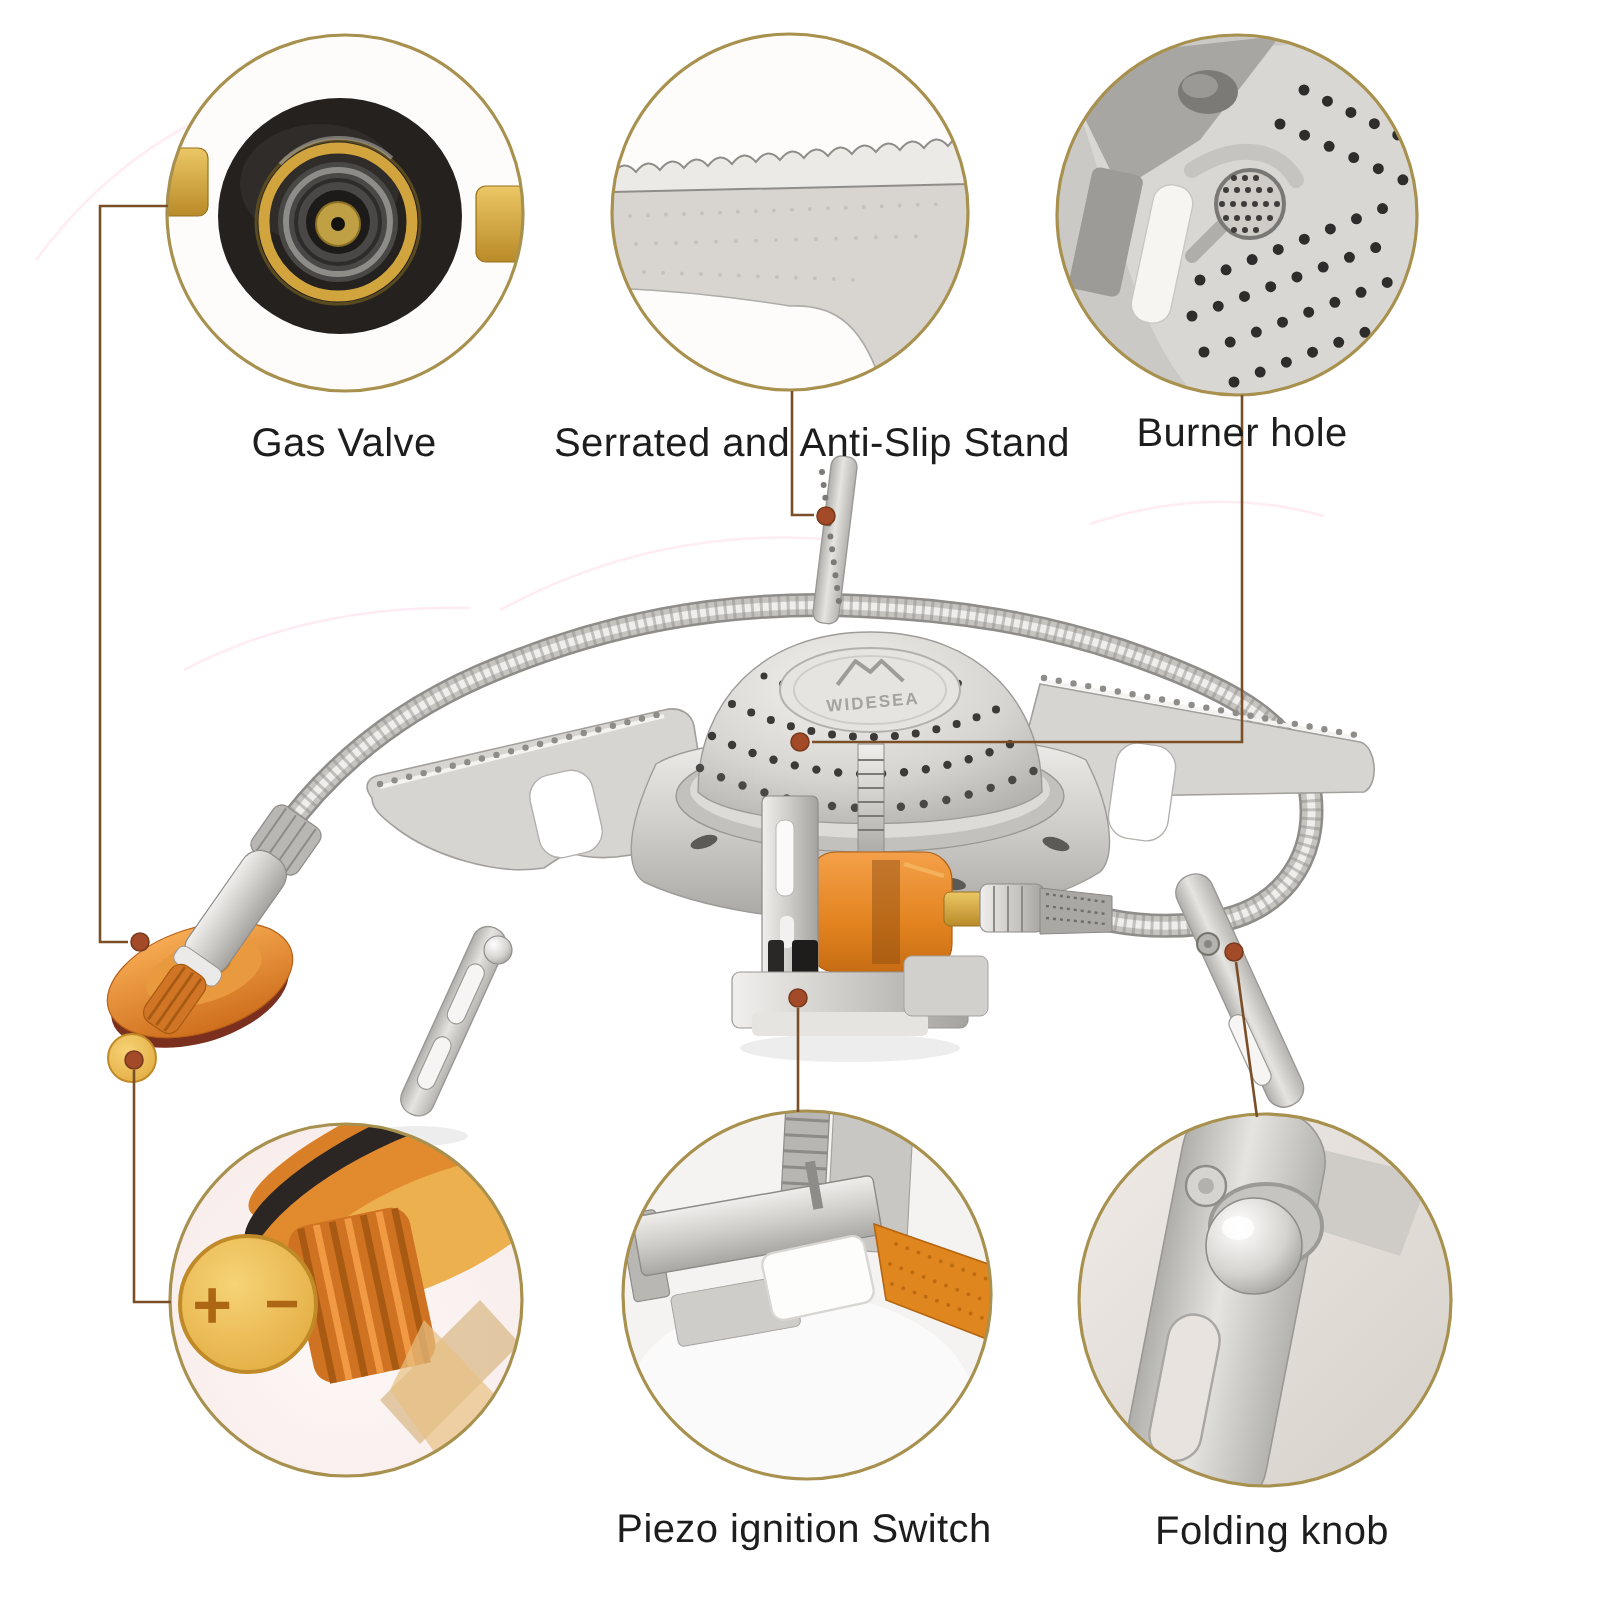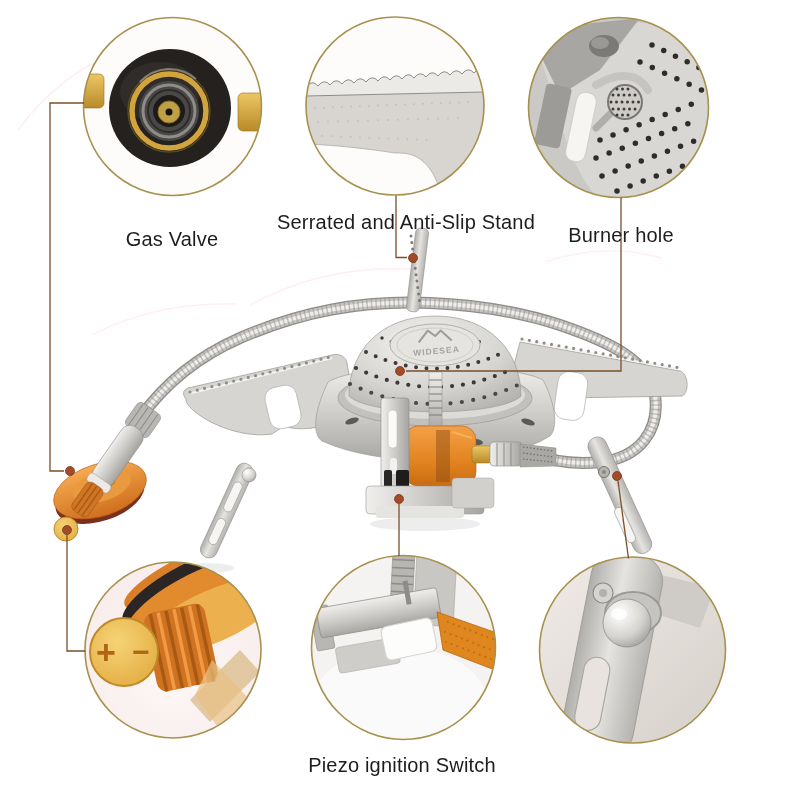--- a/index.html
+++ b/index.html
@@ -385,17 +385,18 @@
   <g fill="#a34a28" stroke="#7a3a1e" stroke-width="0.8">
     <circle cx="70" cy="471" r="4.5"></circle>
     <circle cx="413" cy="258" r="4.5"></circle>
     <circle cx="400" cy="371" r="4.5"></circle>
     <circle cx="67" cy="530" r="4.5"></circle>
     <circle cx="399" cy="499" r="4.5"></circle>
     <circle cx="617" cy="476" r="4.5"></circle>
   </g>
 </svg>
 
-<div class="callout-label" style="left:172px;top:211px;margin-top:17px;">Gas Valve</div>
+<div class="callout-label" style="left:172px;top:211px;">Gas Valve</div>
 <div class="callout-label" style="left:406px;top:211px;text-align:right;">Serrated and Anti-Slip Stand</div>
-<div class="callout-label" style="left:621px;top:224px;">Burner hole</div>
+<div class="callout-label" style="left:621px;top:206px;">Burner hole</div>
 <div class="callout-label" style="left:402px;top:754px;">Piezo ignition Switch</div>
+<div class="callout-label" style="left:636px;top:755px;">Folding knob</div>
 </div>
 
 </body></html>

